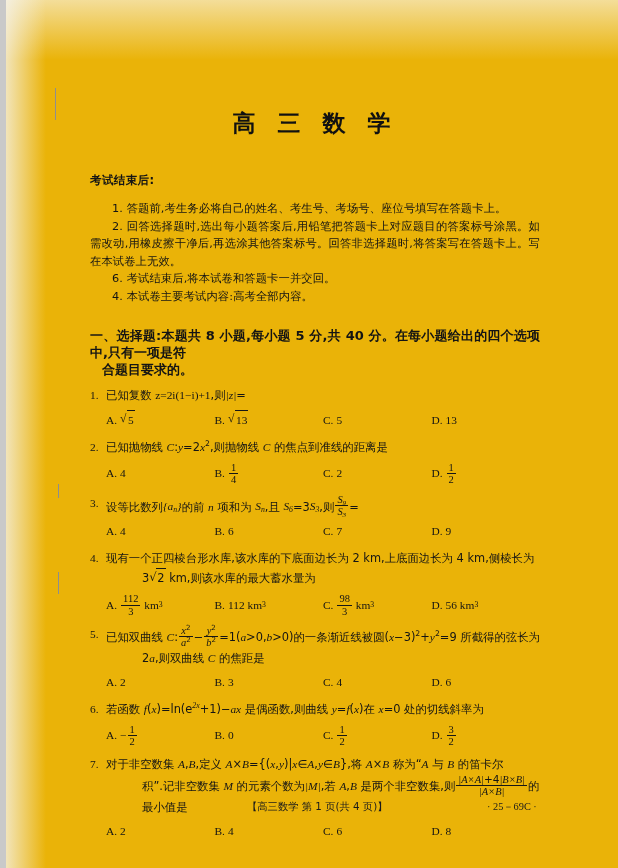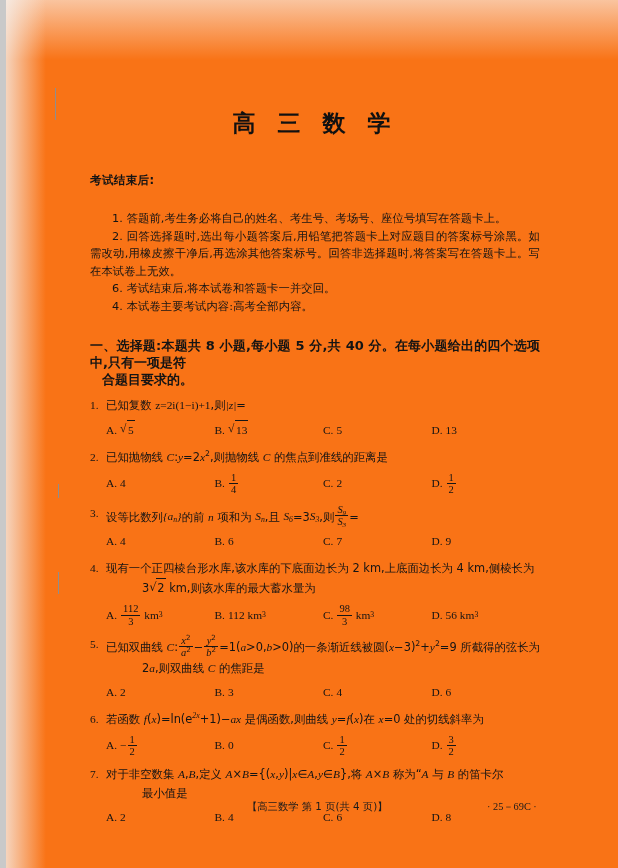--- a/index.html
+++ b/index.html
@@ -11,21 +11,21 @@
     width: 618px;
     height: 868px;
     position: relative;
     font-family: "Liberation Serif", "DejaVu Serif", serif;
     color: #141414;
     overflow: hidden;
   }
   #page {
     position: absolute;
     inset: 0;
-    background: #f97316;
+    background: #eab308;
     padding-left: 27px;
   }
   .edge-strip {
     position: absolute;
     left: 0; top: 0;
     width: 6px; height: 868px;
     background: #c9c9c9;
   }
   .scan-tint {
     position: absolute;
@@ -61,21 +61,21 @@
   }
 
   .notice-head {
     font-family: "DejaVu Sans", sans-serif;
     font-weight: bold;
     font-size: 11.5px;
     margin-top: 34px;
     letter-spacing: 0.4px;
   }
   .notice-list {
-    margin-top: 22px;
+    margin-top: 12px;
     font-size: 11.3px;
     line-height: 17.5px;
     font-family: "DejaVu Sans", sans-serif;
     letter-spacing: 0.1px;
   }
   .notice-item {
     text-indent: 22px;
     text-align: justify;
   }
 
@@ -317,20 +317,21 @@
               <span class="num">3</span>
               <span class="den">2</span>
             </span>
           </span>
       </div>
     </div>
 
     <div class="q">
       <div class="q-stem">
         <span class="q-num">7.</span>对于非空数集 <span class="mathy">A</span>,<span class="mathy">B</span>,定义 <span class="mathy">A</span><span class="upr">×</span><span class="mathy">B</span><span class="upr">={(</span><span class="mathy">x</span><span class="upr">,</span><span class="mathy">y</span><span class="upr">)|</span><span class="mathy">x</span><span class="upr">∈</span><span class="mathy">A</span><span class="upr">,</span><span class="mathy">y</span><span class="upr">∈</span><span class="mathy">B</span><span class="upr">}</span>,将 <span class="mathy">A</span><span class="upr">×</span><span class="mathy">B</span> 称为“<span class="mathy">A</span> 与 <span class="mathy">B</span> 的笛卡尔
+        <span class="cont2">积”.记非空数集 <span class="mathy">M</span> 的元素个数为<span class="mathy">|M|</span>,若 <span class="mathy">A</span>,<span class="mathy">B</span> 是两个非空数集,则<span class="frac tall"><span class="num"><span class="mathy">|A×A|</span><span class="upr">+4</span><span class="mathy">|B×B|</span></span><span class="den"><span class="mathy">|A×B|</span></span></span>的</span>
         <span class="cont2">最小值是</span>
       </div>
       <div class="opts">
         <span class="opt"><span class="lbl">A.</span>2</span>
         <span class="opt"><span class="lbl">B.</span>4</span>
         <span class="opt"><span class="lbl">C.</span>6</span>
         <span class="opt"><span class="lbl">D.</span>8</span>
       </div>
     </div>
 

